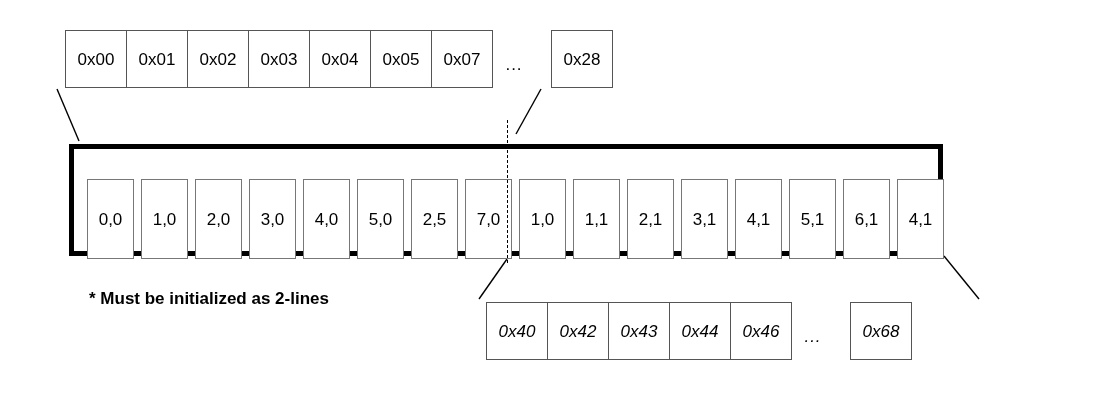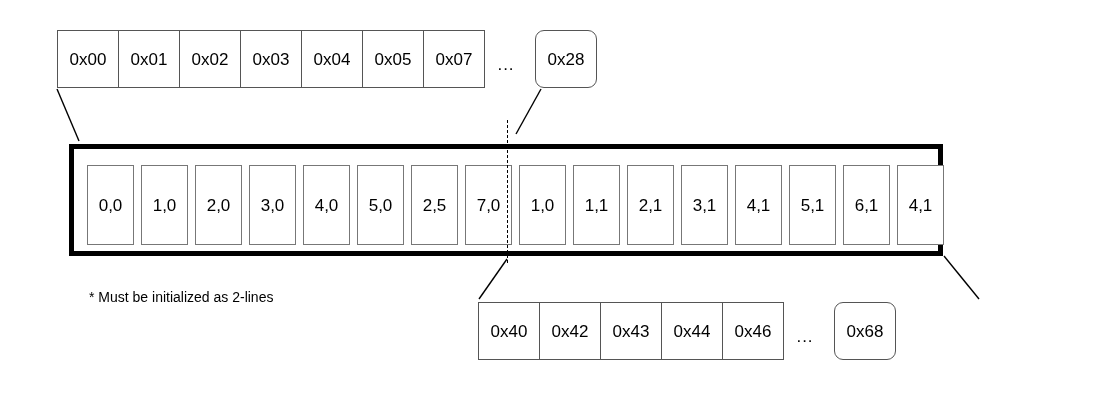--- a/index.html
+++ b/index.html
@@ -35,58 +35,57 @@
     border: 1px solid #555555;
     box-sizing: border-box;
     display: flex;
     align-items: center;
     justify-content: center;
     font-size: 17px;
     line-height: 1;
     background: #ffffff;
     margin-left: -1px;
   }
-  .addr-cell:first-child { margin-left: 0; }
+  .addr-cell:first-child { margin-left: 8px; }
 
   .ellipsis {
     width: 42px;
     height: 58px;
     display: flex;
     align-items: flex-end;
     justify-content: center;
     padding-bottom: 13px;
     box-sizing: border-box;
     font-size: 17px;
     letter-spacing: 1px;
     color: #000000;
   }
   .addr-cell.detached {
-    margin-left: 8px;
-    border-radius: 9px;
+    margin-left: 16px;
   }
 
   
   #top-address-row  { left: 57px;  top: 30px; }
-  #bottom-address-row { left: 478px; top: 302px; }
+  #bottom-address-row { left: 478px; top: 302px; font-style: italic; }
 
   
   #cache-line-container {
     position: absolute;
     left: 69px;
     top: 144px;
     width: 874px;
     height: 112px;
     border: 5px solid #000000;
     box-sizing: border-box;
     background: #ffffff;
   }
   .cells-strip {
     position: absolute;
     left: 13px;
-    top: 16px;
+    top: 30px;
     display: flex;
     gap: 7px;
   }
   .word-cell {
     width: 47px;
     height: 80px;
     border: 1px solid #777777;
     box-sizing: border-box;
     background: #ffffff;
     display: flex;
@@ -113,22 +112,23 @@
     width: 1113px;
     height: 400px;
     pointer-events: none;
   }
 
   
   #footnote {
     position: absolute;
     left: 89px;
     top: 289px;
-    font-size: 14px;
+    font-size: 17px;
     white-space: nowrap;
+    font-weight: bold;
   }
 </style>
 </head>
 <body>
 
 <div class="stage">
 
   <svg id="leader-lines" viewBox="0 0 1113 400" width="1113" height="400">
     <line x1="57" y1="89" x2="79" y2="141" stroke="#000000" stroke-width="1.4"></line>
     <line x1="541" y1="89" x2="516" y2="134" stroke="#000000" stroke-width="1.4"></line>

